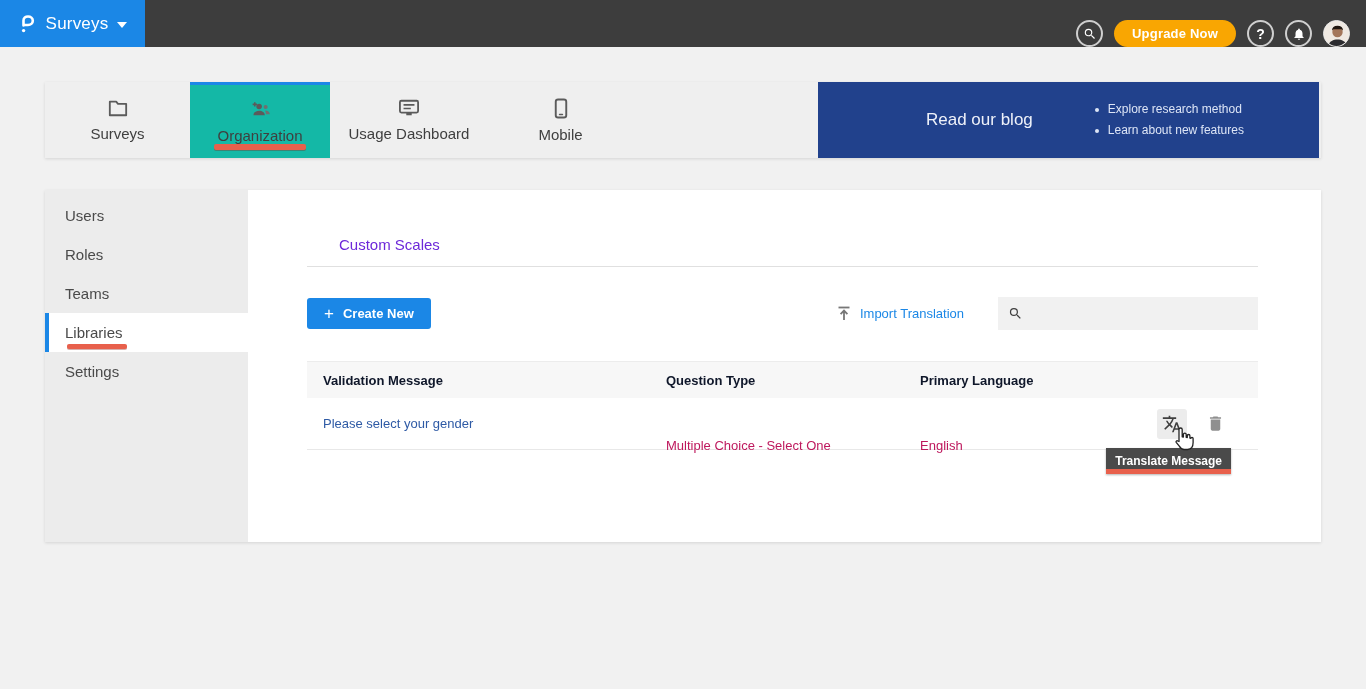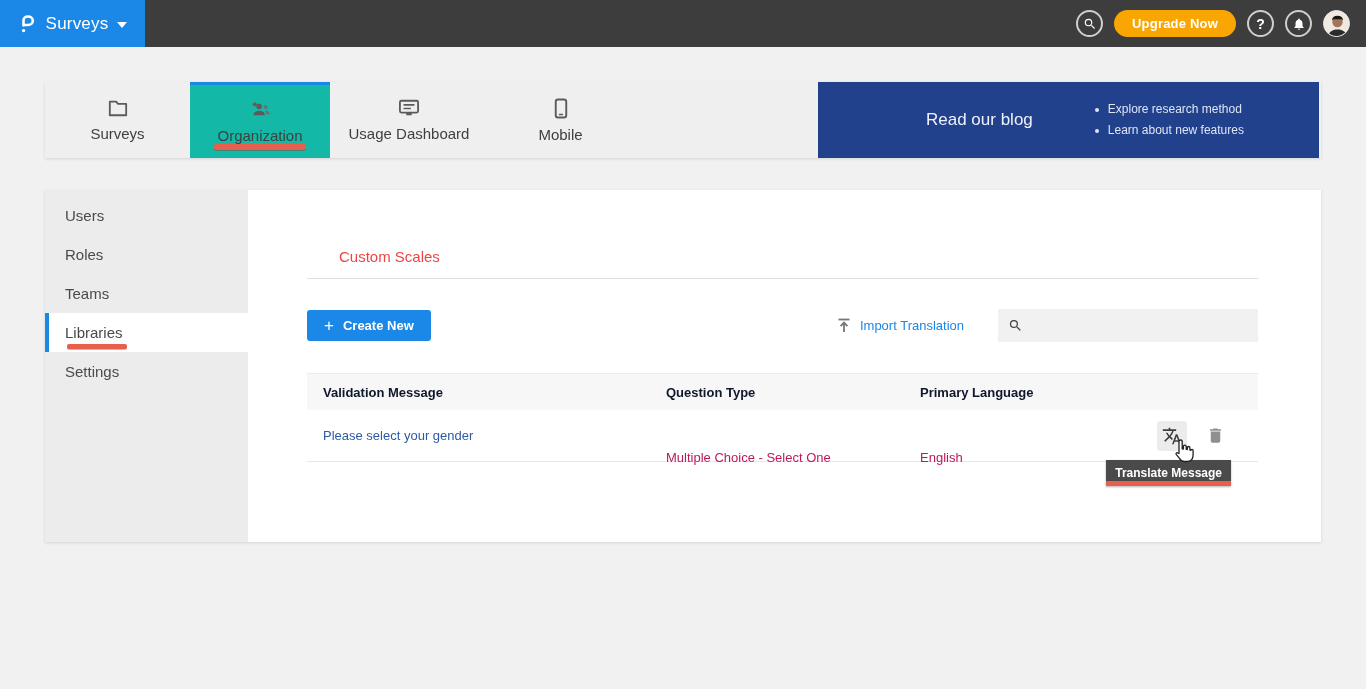--- a/index.html
+++ b/index.html
@@ -14,21 +14,21 @@
 
   
   .topbar { position:absolute; left:0; top:0; width:1366px; height:47px; background:#3d3d3d; }
   .brand {
     position:absolute; left:0; top:0; width:145px; height:47px;
     background:#1b87e6; display:flex; align-items:center; justify-content:center; gap:9px;
     cursor:pointer;
   }
   .brand .product { color:#fff; font-size:17px; letter-spacing:.2px; }
   .caret-down { width:0; height:0; border-left:5px solid transparent; border-right:5px solid transparent; border-top:6px solid #fff; margin-top:2px; }
-  .topbar-right { position:absolute; right:16px; top:0; height:47px; display:flex; align-items:center; gap:11px; }
+  .topbar-right { position:absolute; right:16px; top:0; height:47px; display:flex; align-items:flex-end; gap:11px; }
   .circle-btn {
     width:27px; height:27px; border-radius:50%; border:2px solid #cfcfcf;
     display:flex; align-items:center; justify-content:center; color:#fff; cursor:pointer;
     font-size:14px; font-weight:bold;
   }
   .upgrade-btn {
     height:27px; border-radius:14px; background:#f9a602; color:#fff;
     font-size:13px; font-weight:bold; border:none; padding:0 18px; cursor:pointer;
     letter-spacing:.2px;
   }
@@ -67,21 +67,21 @@
     height:39px; line-height:39px; padding-left:20px; font-size:15px; color:#4a4a4a;
     cursor:pointer; position:relative;
   }
   .side-item.active { background:#fff; border-left:4px solid #1b87e6; padding-left:16px; }
   .side-item .red-underline { left:18px; bottom:3px; width:60px; height:5px; }
 
   .content { position:absolute; left:203px; top:0; right:0; bottom:0; padding:40px 63px 0 59px; }
 
   
   .lib-tabs { display:flex; gap:25px; padding-left:24px; border-bottom:1px solid #e0e0e0; position:relative; }
-  .lib-tab { font-size:15px; color:#ef4444; padding:6px 8px 13px; cursor:pointer; position:relative;margin-top:12px; }
+  .lib-tab { font-size:15px; color:#6d28d9; padding:6px 8px 13px; cursor:pointer; position:relative; }
   .lib-tab.active { border-bottom:3px solid #1b87e6; margin-bottom:-2px; }
   .annotation-box {
     position:absolute; left:-12px; right:-12px; top:-9px; bottom:-6px;
     border:3px solid #e8604c; border-radius:8px; pointer-events:none;
     box-shadow:inset 0 -1px 0 rgba(140,30,20,.25), 0 1px 1px rgba(140,30,20,.25);
   }
 
   
   .toolbar { margin-top:30px; display:flex; justify-content:space-between; align-items:center; }
   .create-btn {

